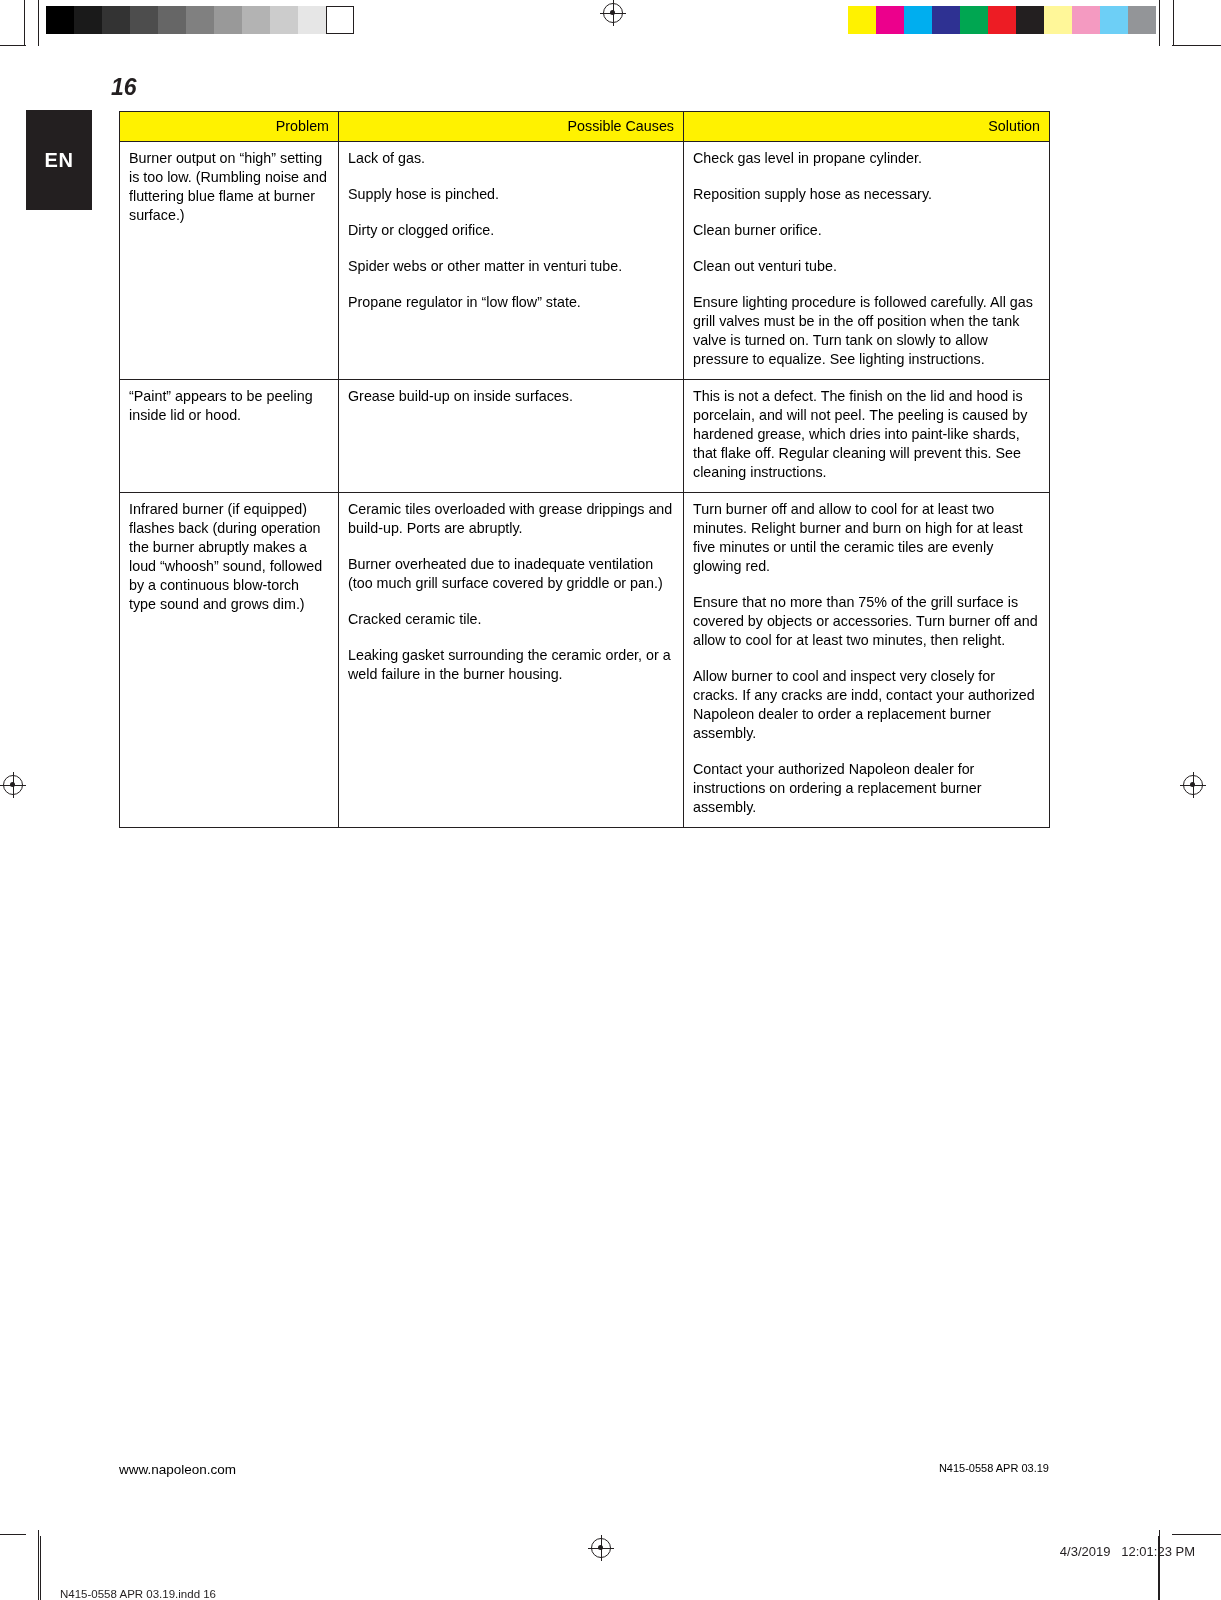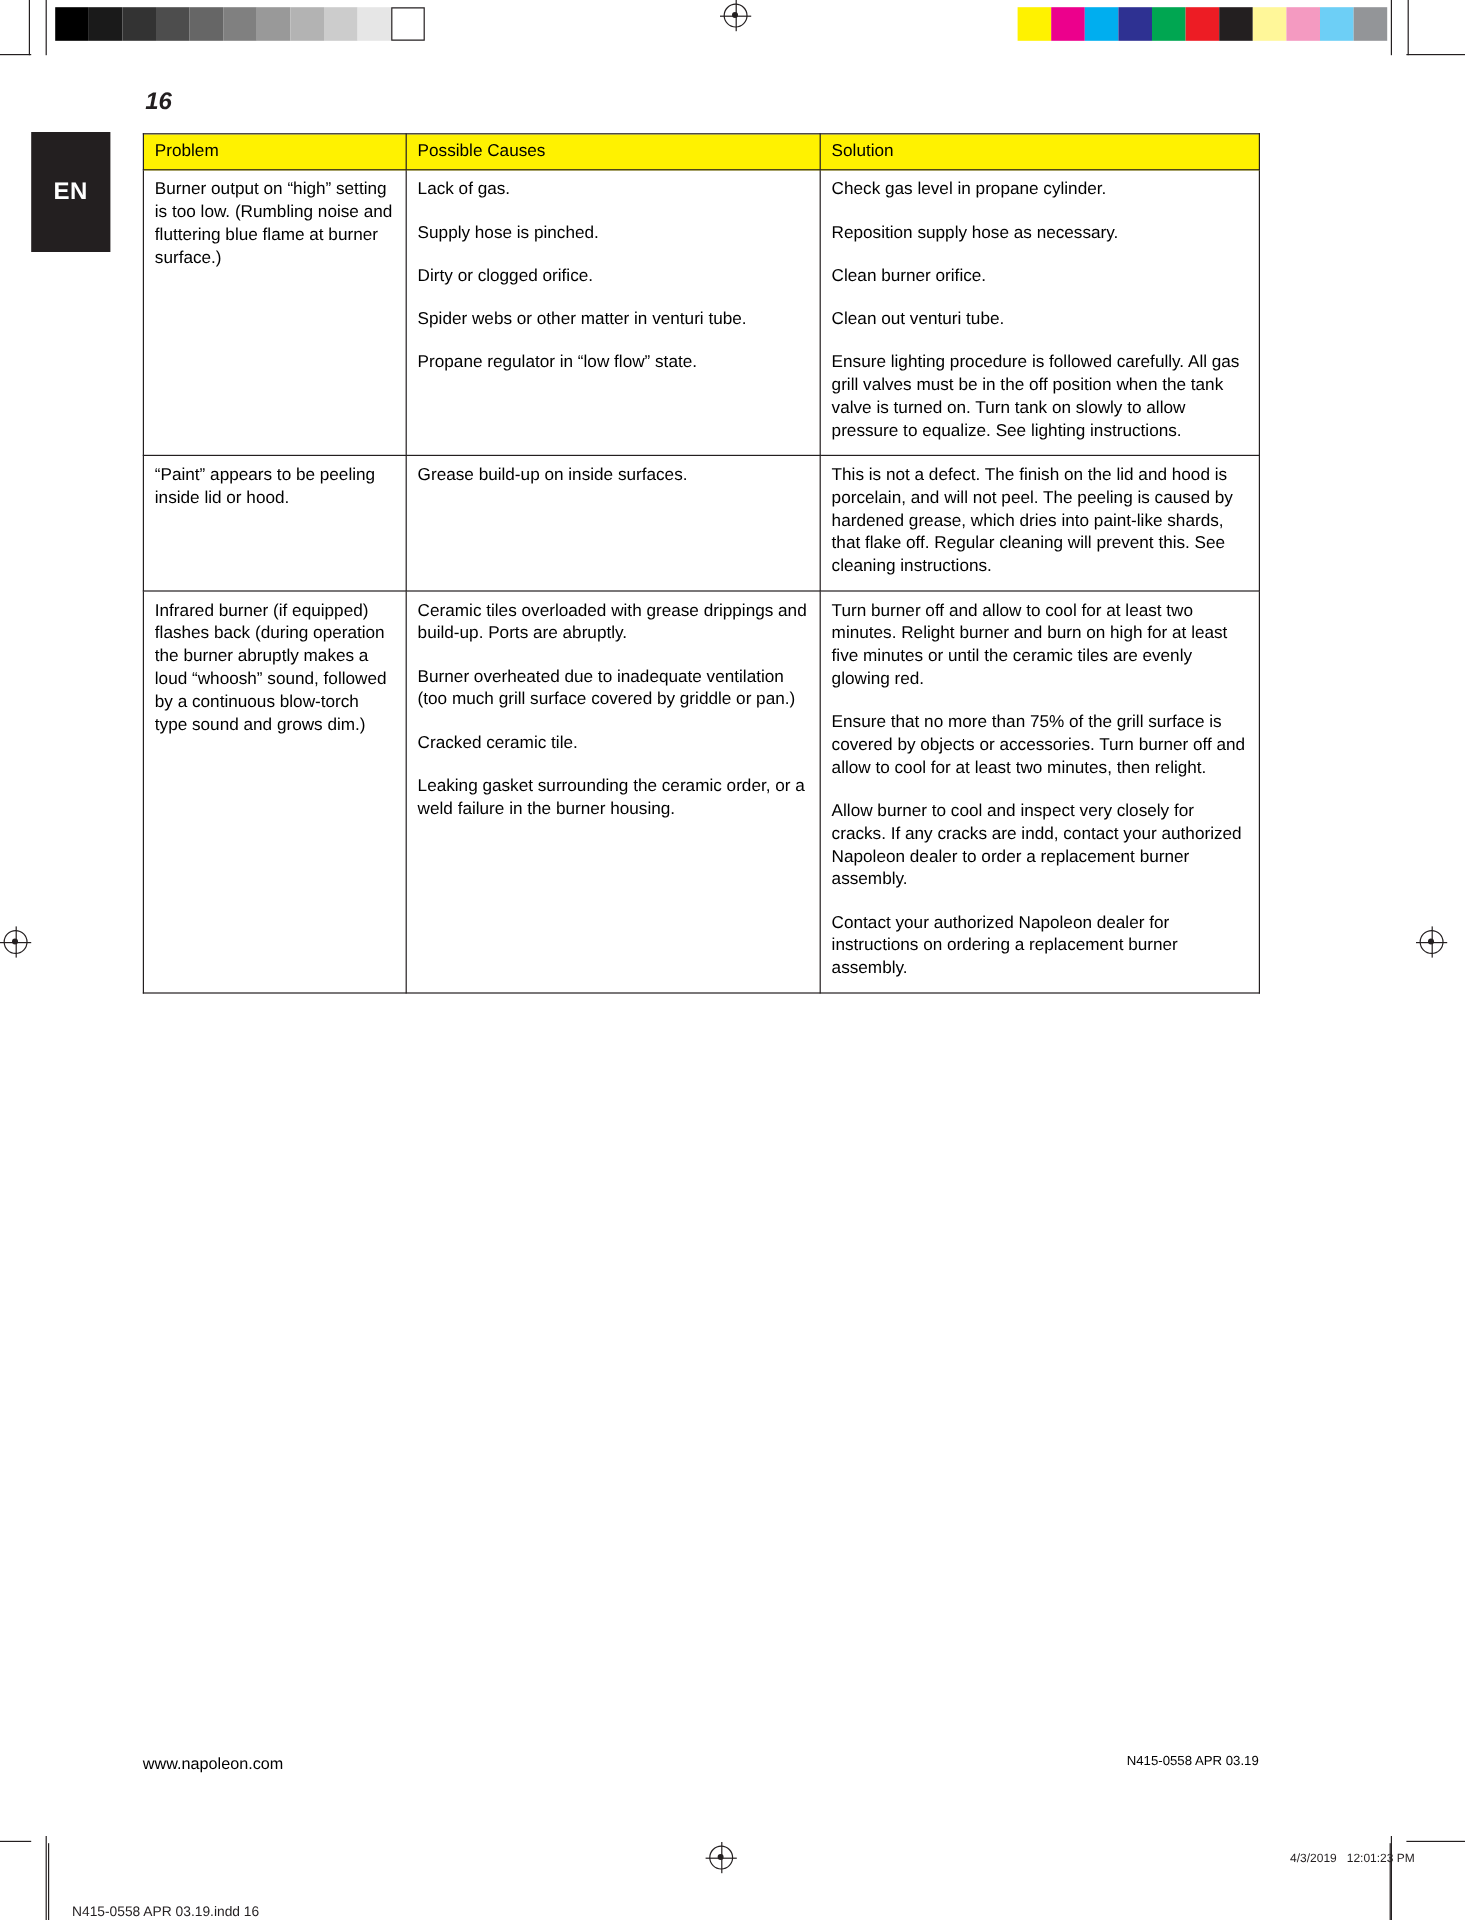--- a/index.html
+++ b/index.html
@@ -80,23 +80,23 @@
     font-size: 20px;
     display: flex;
     align-items: center;
     justify-content: center;
     letter-spacing: 0.5px;
   }
 
   
   .page-num {
     position: absolute;
-    left: 121px;
+    left: 111px;
     top: 74px;
-    font-size: 20px;
+    font-size: 23px;
     font-style: italic;
     font-weight: bold;
     color: #231f20;
   }
 
   
   .table-wrap {
     position: absolute;
     left: 119px;
     top: 111px;
@@ -109,21 +109,21 @@
   }
   table.tshoot th, table.tshoot td {
     border: 1px solid #231f20;
     vertical-align: top;
     padding: 7px 9px 10px 9px;
     font-size: 14.3px;
     line-height: 1.33;
   }
   table.tshoot th {
     background: #fff200;
-    text-align: left;
+    text-align: right;
     font-weight: normal;
     padding-top: 5px;
     padding-bottom: 5px;
   }
   col.c1 { width: 219px; }
   col.c2 { width: 345px; }
   col.c3 { width: 366px; }
 
   td p { margin: 0 0 17px 0; }
   td p:last-child { margin-bottom: 0; }
@@ -146,23 +146,23 @@
   .indd-left {
     position: absolute;
     left: 60px;
     top: 1544px;
     font-size: 11.5px;
     color: #231f20;
     margin-top: 44px;
   }
   .indd-right {
     position: absolute;
-    right: 42px;
+    right: 26px;
     top: 1544px;
-    font-size: 10px;
+    font-size: 13px;
     color: #231f20;
     white-space: pre;
   }
   .rule-v {
     position: absolute;
     background: #231f20;
     width: 1px;
   }
 </style>
 </head>

